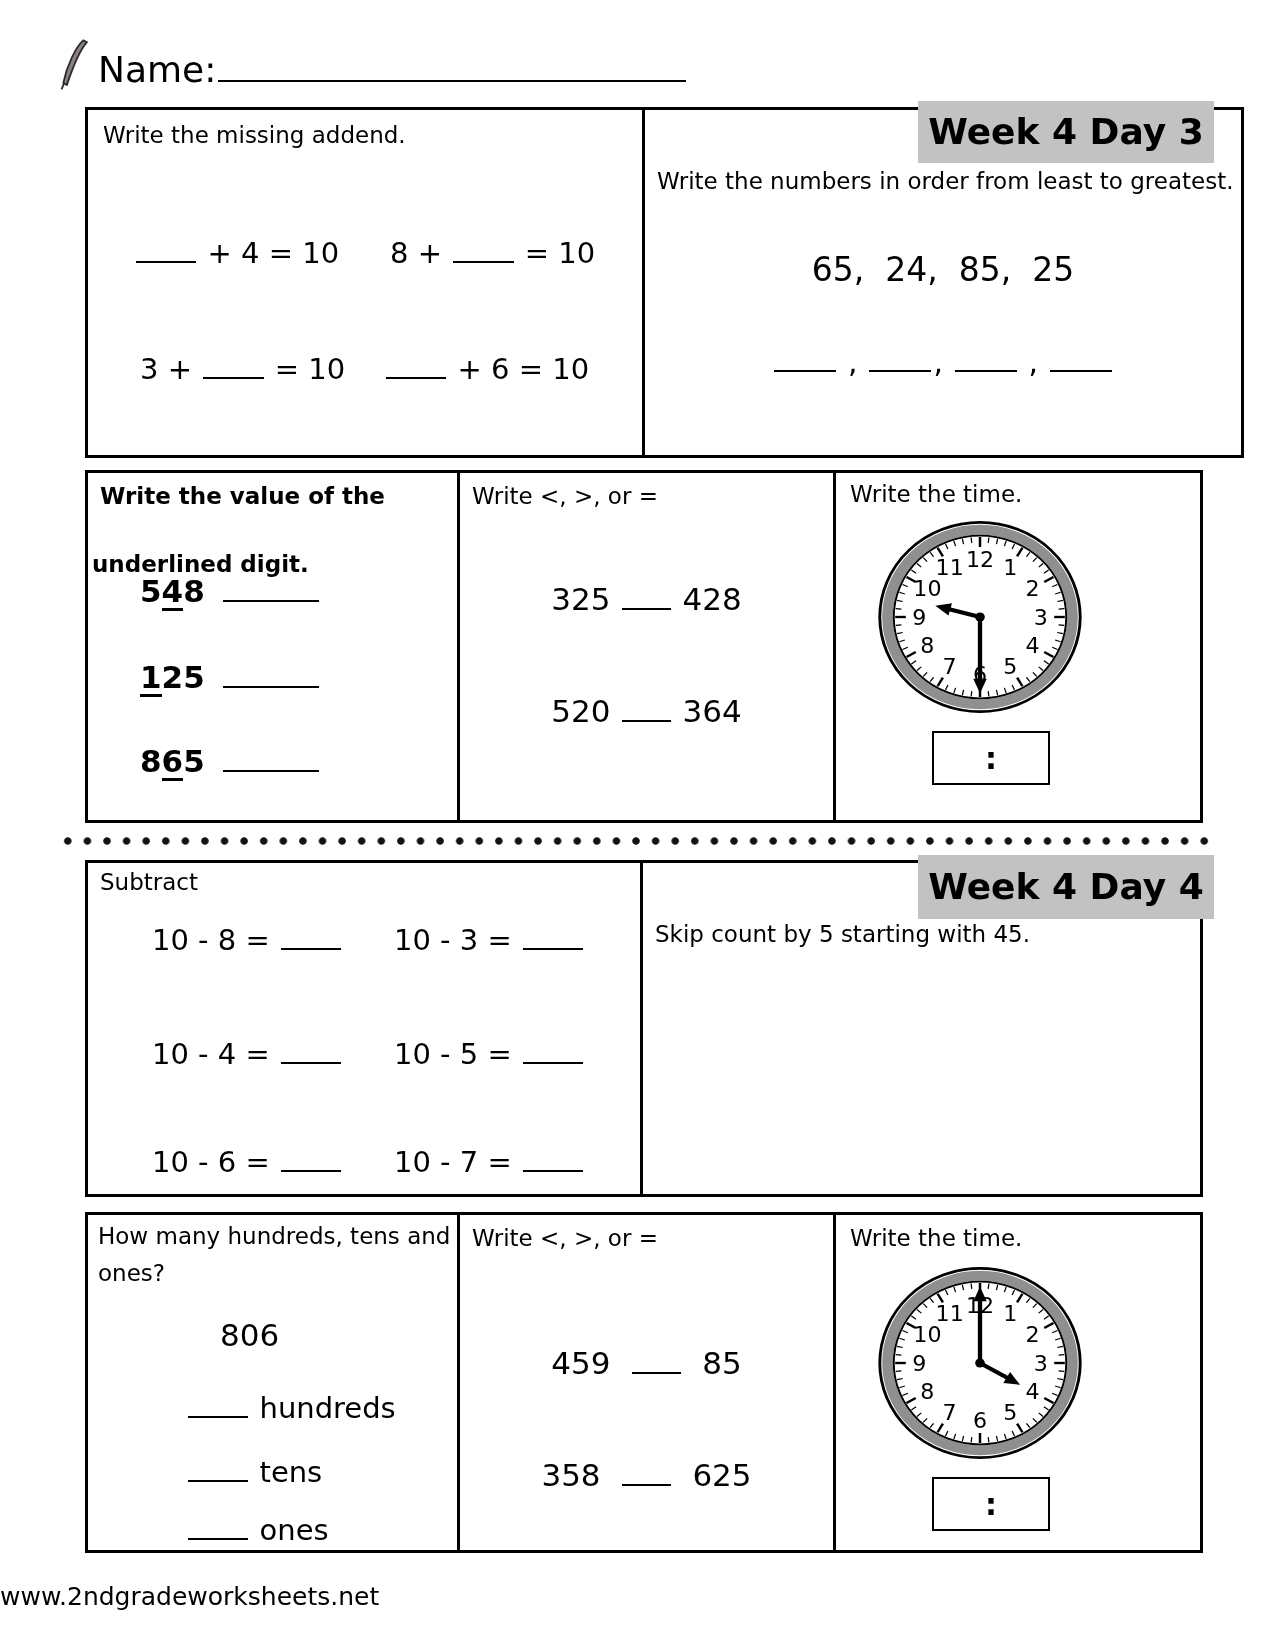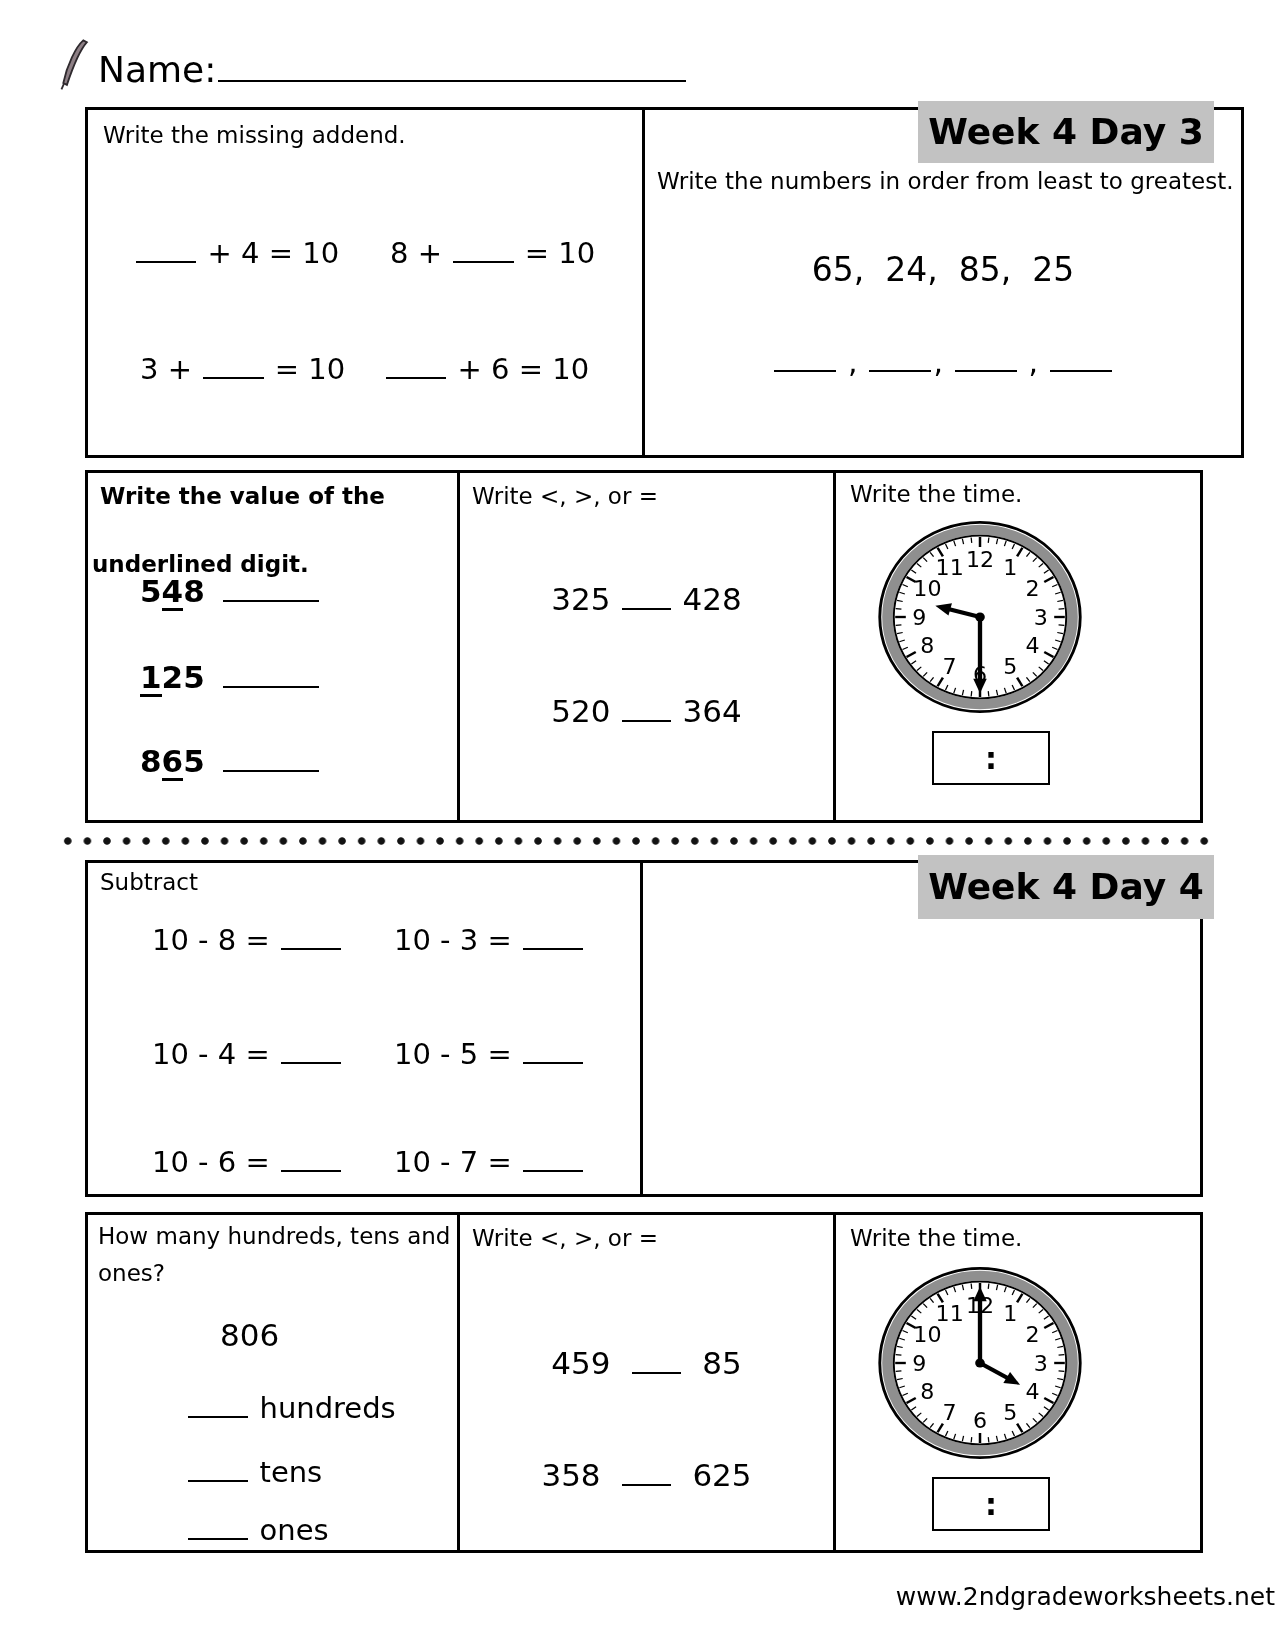--- a/index.html
+++ b/index.html
@@ -34,21 +34,21 @@
   .dots { position:absolute; left:58px; top:836px; width:1158px; height:10px;
           background-image:radial-gradient(circle, #121212 3.3px, transparent 4.1px);
           background-size:19.6px 10px; background-repeat:repeat-x; }
 
   
   .clock-wrap { position:absolute; }
   .time-answer { position:absolute; width:118px; height:54px; border:2.5px solid #000;
                  display:flex; align-items:center; justify-content:center;
                  font-size:30px; font-weight:bold; box-sizing:border-box; }
 
-  .footer { position:absolute; left:0; top:1582px; width:1275px; text-align:right; font-size:25px; }
+  .footer { position:absolute; left:0; top:1582px; width:1275px; text-align:left; font-size:25px; }
 </style>
 </head>
 <body>
 
 <div class="page">
 
   <div class="name-row">
     <span class="quill">
       <svg width="40" height="56" viewBox="0 0 44 58">
         <path d="M30 3 C 22 10, 12 30, 8 50 L 12 52 C 18 34, 26 14, 34 5 Z" fill="#8d7f85" stroke="#2f2a2e" stroke-width="2"></path>
@@ -189,20 +189,21 @@
     <span class="prompt" style="left:12px; top:6px;">Subtract</span>
     <span class="eq" style="left:64px; top:56px;">10 - 8 = <span class="blank" style="width: 2.08em;"></span></span>
     <span class="eq" style="left:306px; top:56px;">10 - 3 = <span class="blank" style="width: 2.08em;"></span></span>
     <span class="eq" style="left:64px; top:170px;">10 - 4 = <span class="blank" style="width: 2.08em;"></span></span>
     <span class="eq" style="left:306px; top:170px;">10 - 5 = <span class="blank" style="width: 2.08em;"></span></span>
     <span class="eq" style="left:64px; top:278px;">10 - 6 = <span class="blank" style="width: 2.08em;"></span></span>
     <span class="eq" style="left:306px; top:278px;">10 - 7 = <span class="blank" style="width: 2.08em;"></span></span>
   </div>
 
   <div class="box" style="left:640px; top:860px; width:563px; height:337px;">
+    <span class="prompt" style="left:12px; top:58px;">Skip count by 5 starting with 45.</span>
   </div>
 
   <div class="box" style="left:85px; top:1212px; width:375px; height:341px;">
     <span class="prompt" style="left:10px; top:8px;">How many hundreds, tens and</span>
     <span class="prompt" style="left:10px; top:45px;">ones?</span>
     <span class="eq big" style="left:132px; top:102px;">806</span>
     <span class="eq" style="left:98px; top:172px;"><span class="blank" style="width: 2.08em;"></span> hundreds</span>
     <span class="eq" style="left:98px; top:236px;"><span class="blank" style="width: 2.08em;"></span> tens</span>
     <span class="eq" style="left:98px; top:294px;"><span class="blank" style="width: 2.08em;"></span> ones</span>
   </div>

